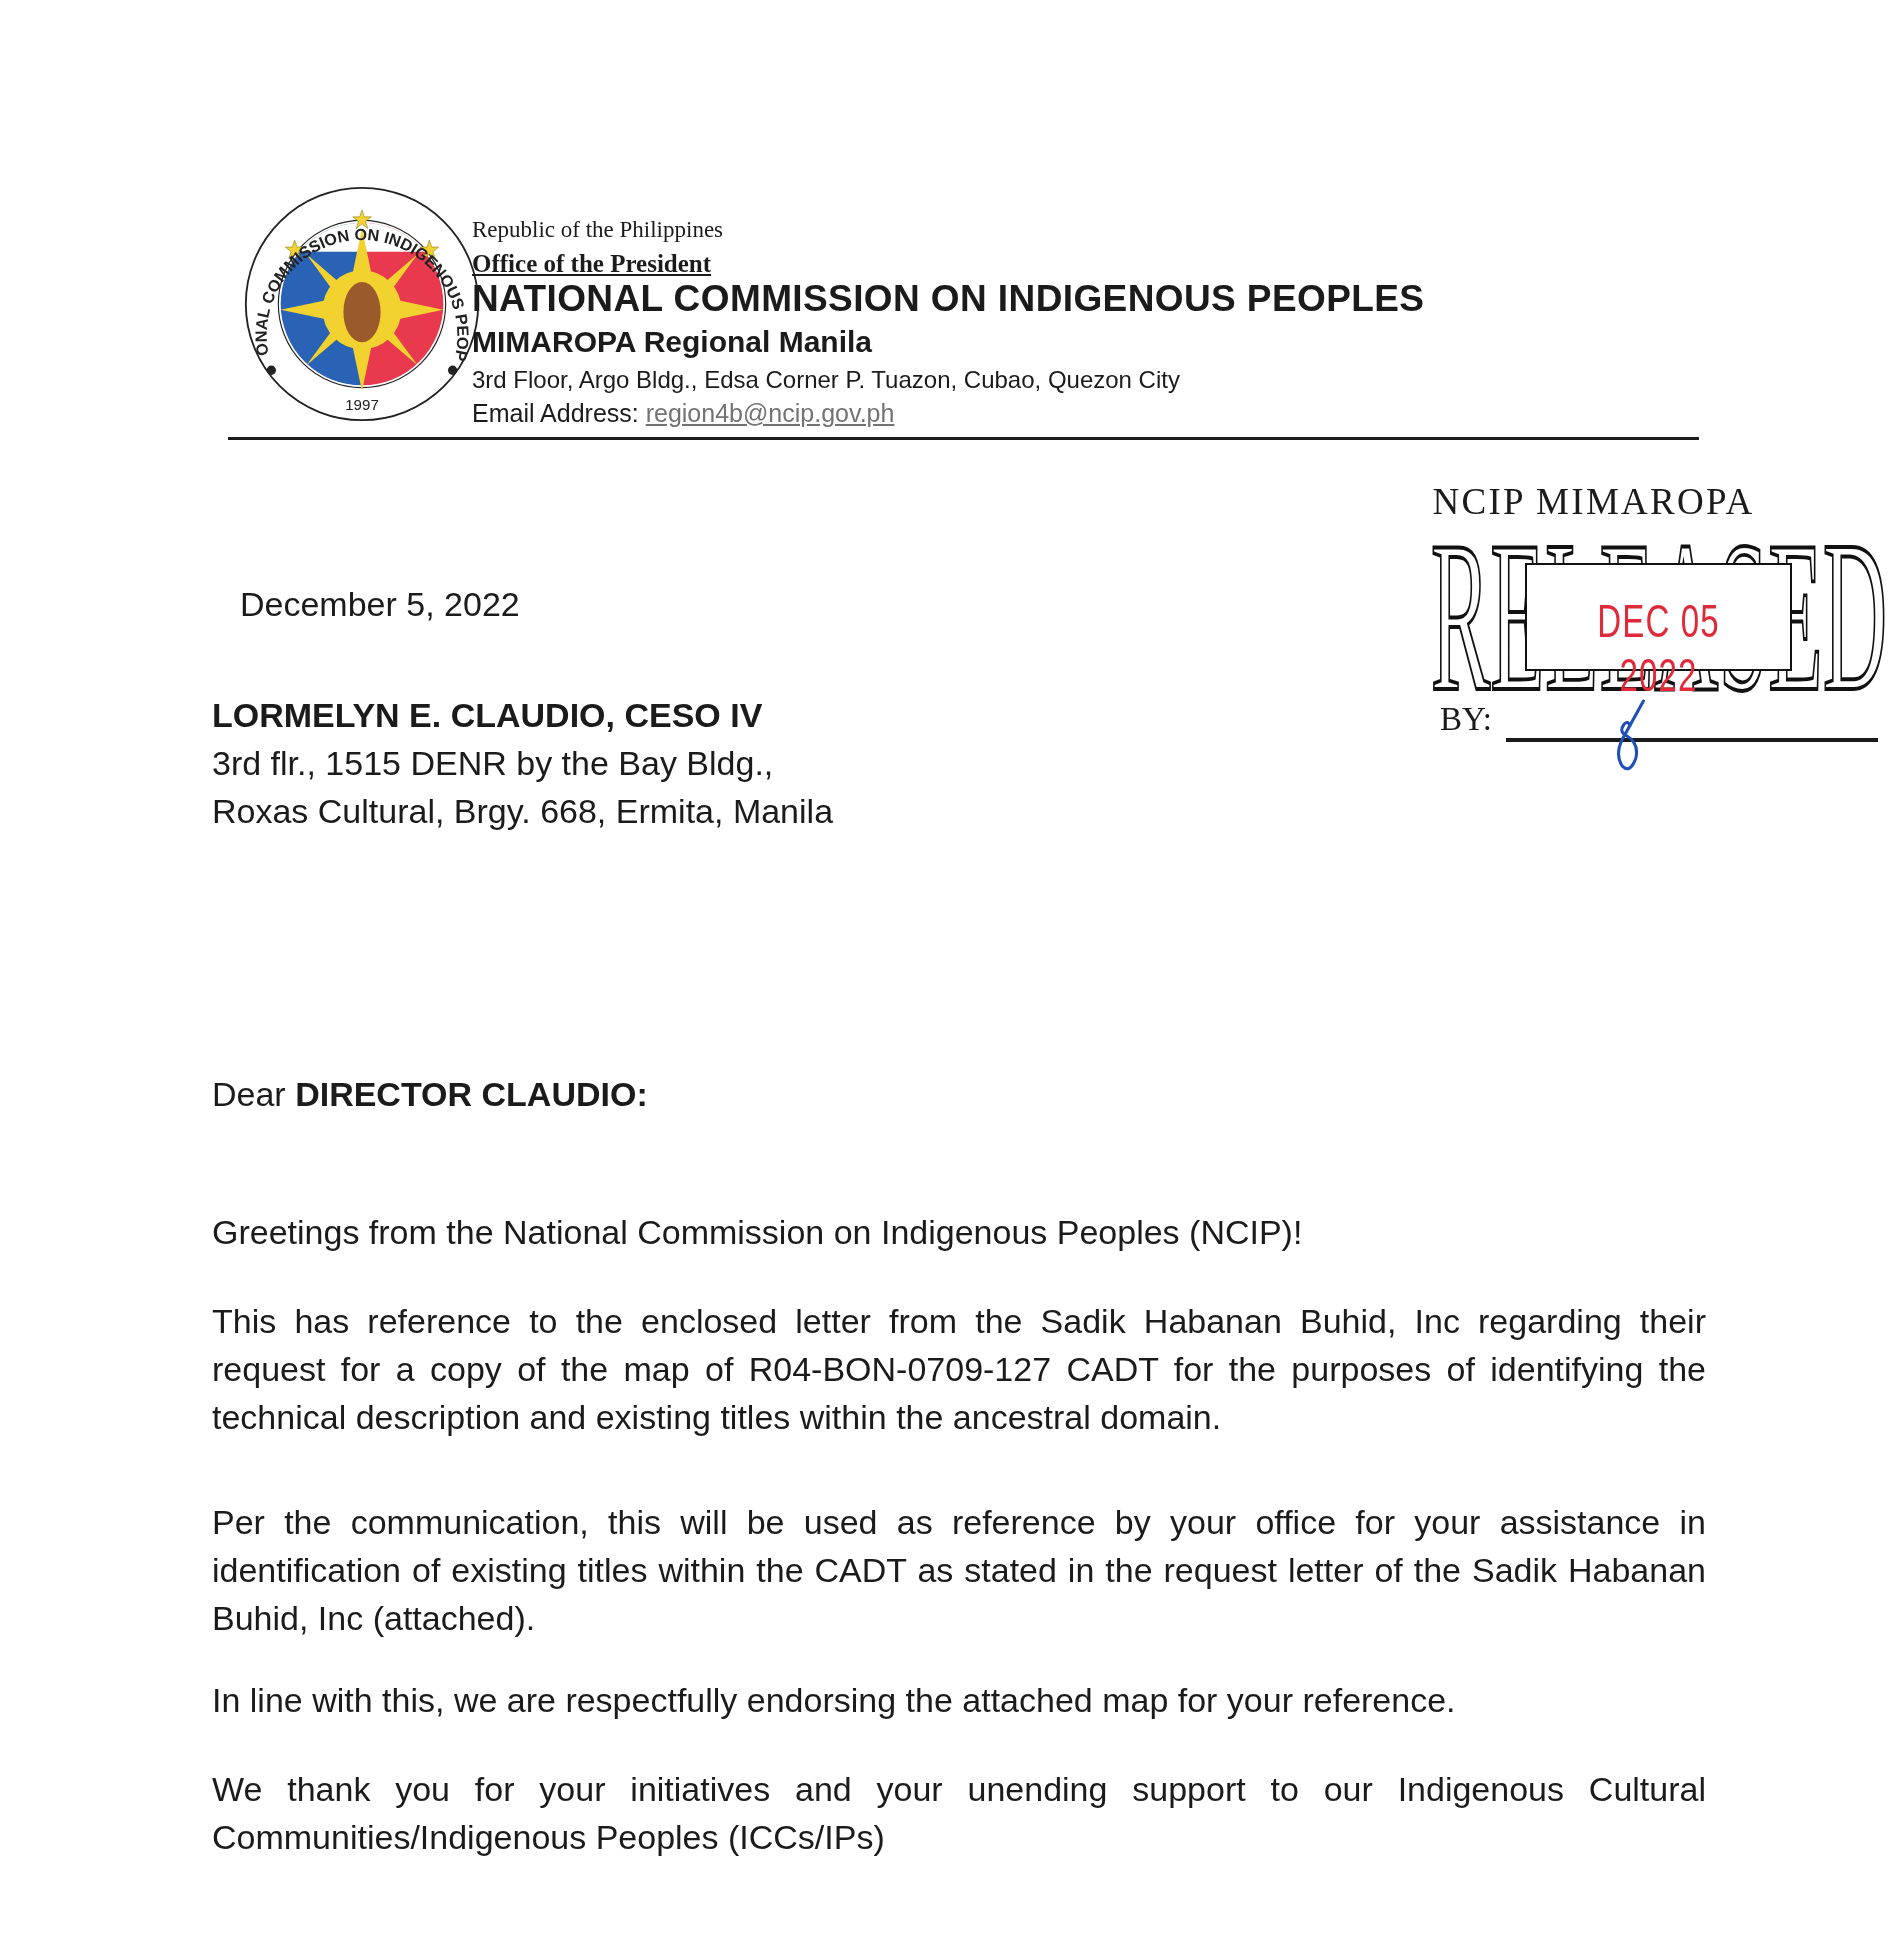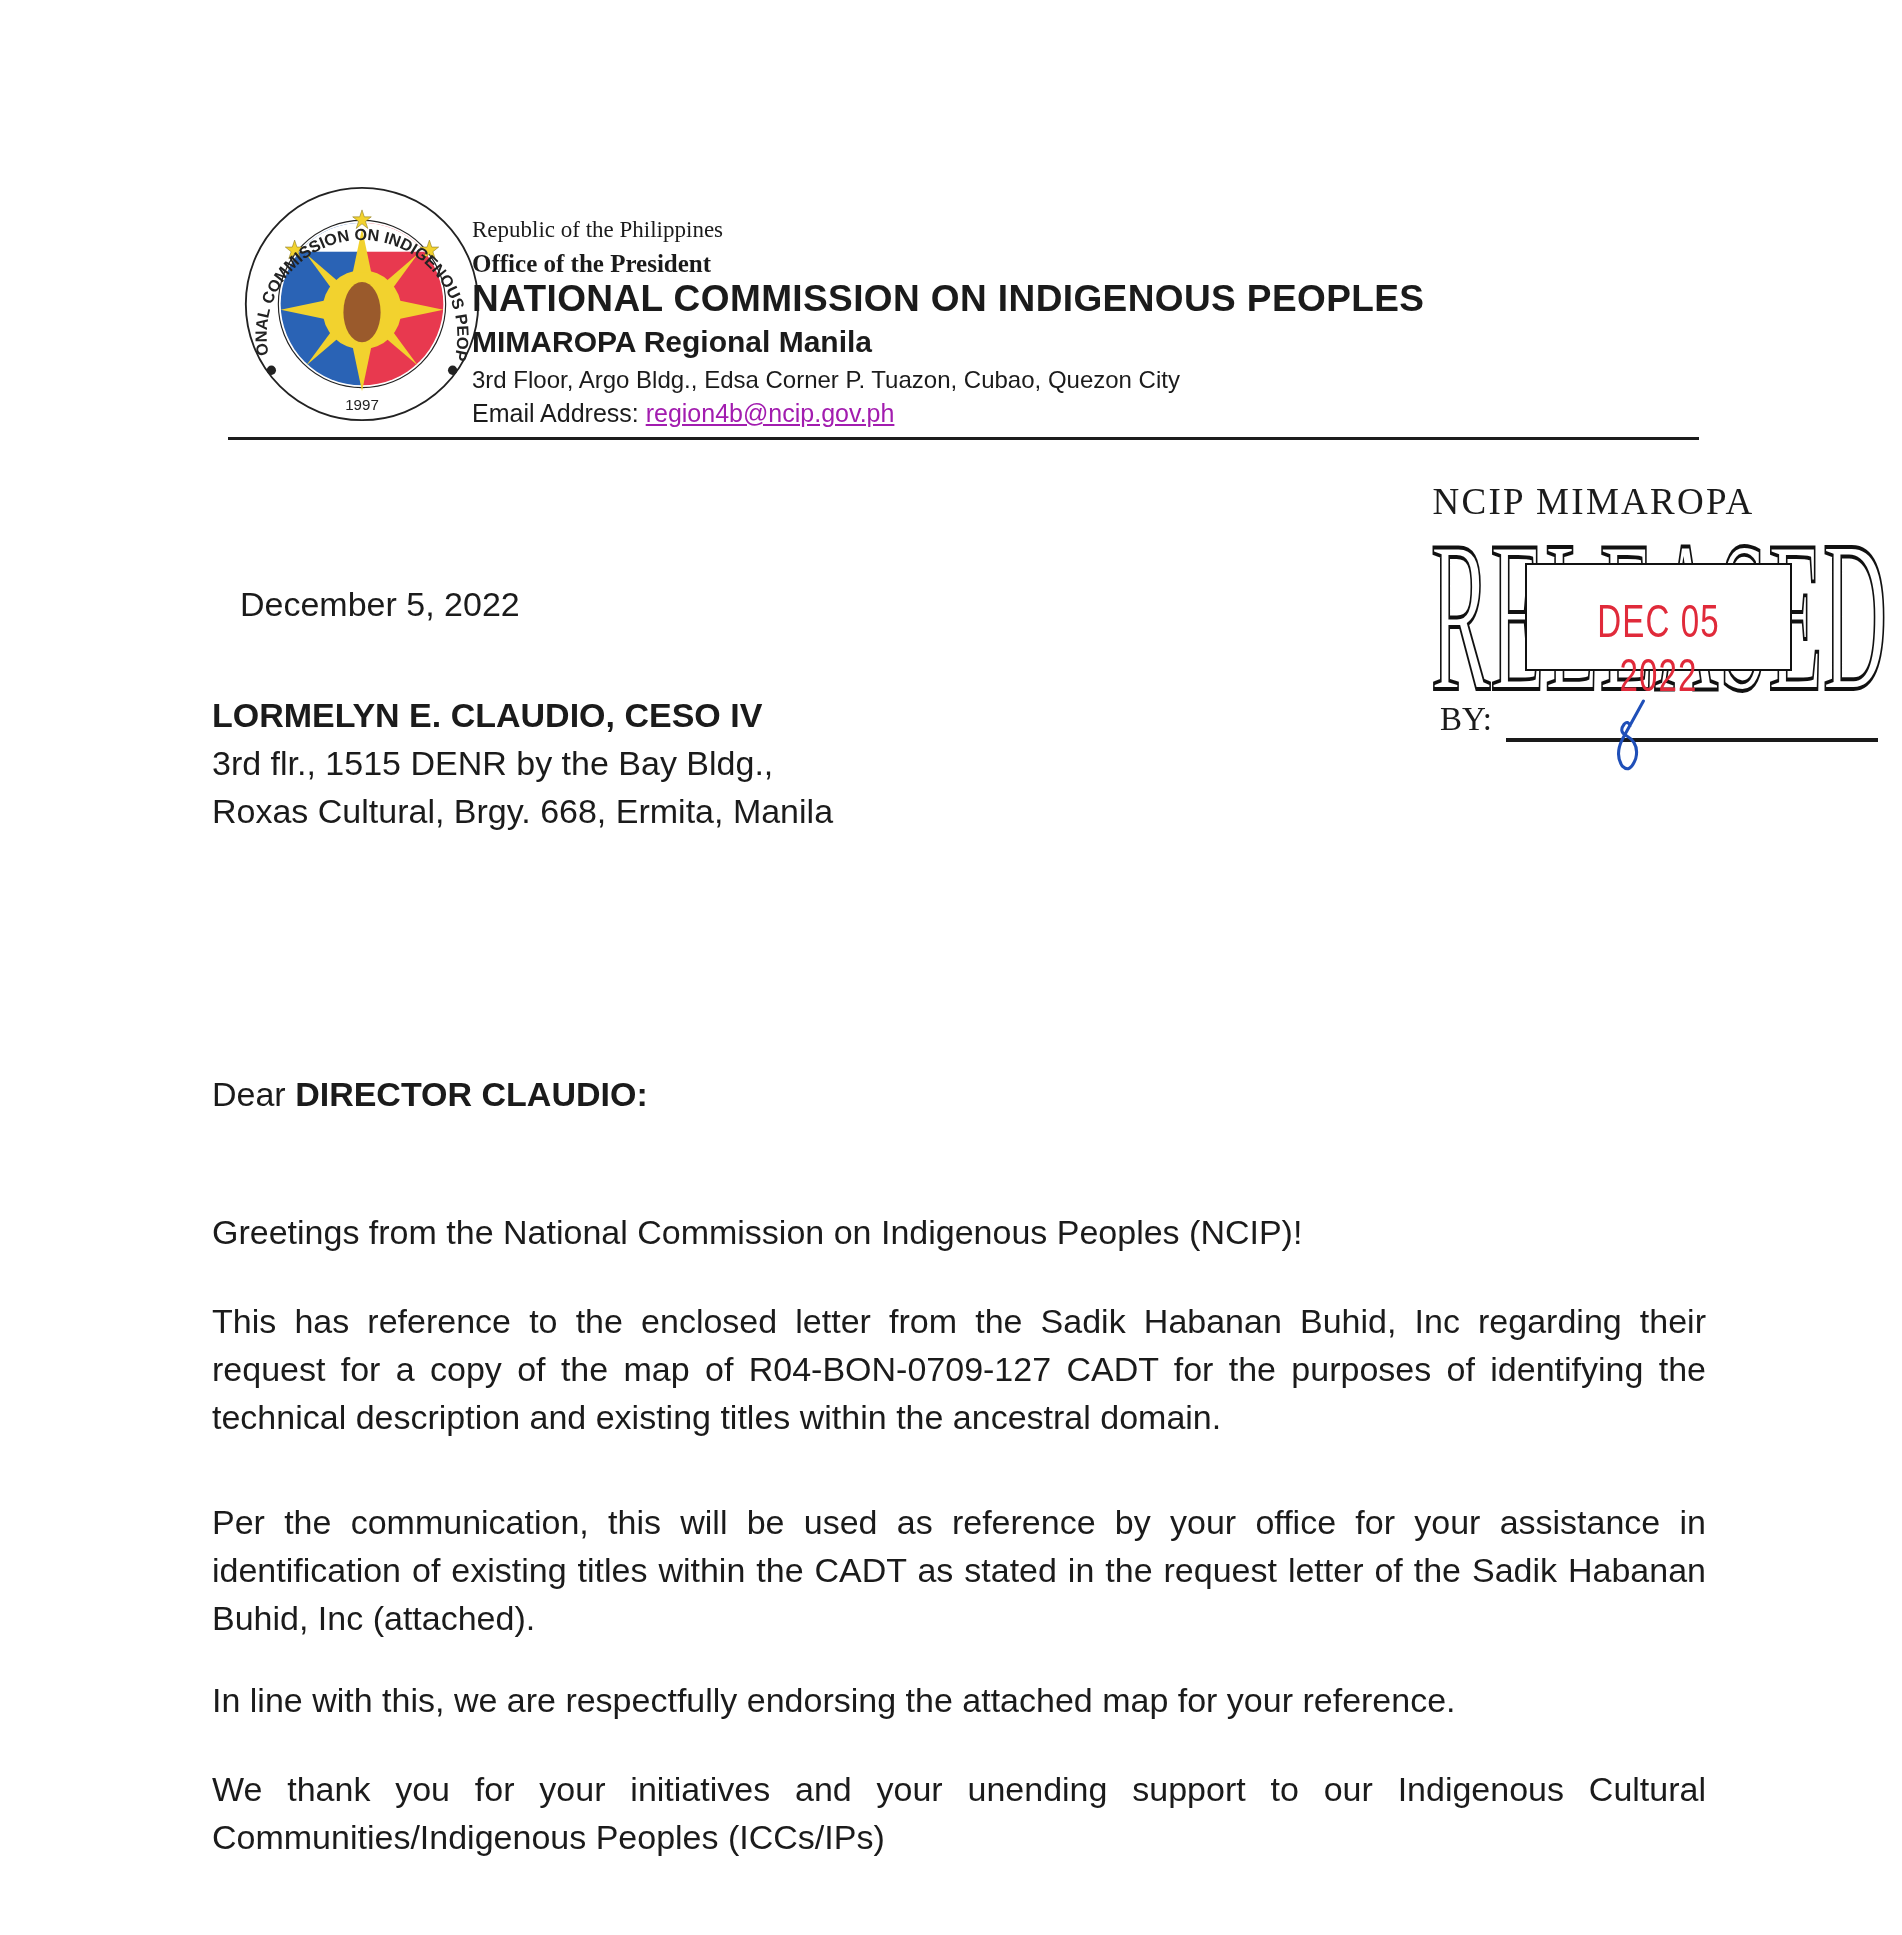--- a/index.html
+++ b/index.html
@@ -4,26 +4,26 @@
   <style>
     html, body { margin: 0; padding: 0; background: #ffffff; }
     body { width: 1903px; height: 2698px; position: relative; overflow: hidden;
            font-family: "Liberation Sans", sans-serif; color: #1b1b1b; }
     .abs { position: absolute; }
 
     
     .logo { left: 234px; top: 182px; width: 256px; height: 244px; }
     .lh-center { left: 472px; width: 1018px; text-align: left; }
     .lh-republic { top: 217px; font-family: "Liberation Serif", serif; font-size: 23px; }
-    .lh-office { top: 250px; font-family: "Liberation Serif", serif; font-size: 25px; font-weight: bold; }
+    .lh-office { top: 250px; font-family: "Liberation Serif", serif; font-size: 25px; font-weight: bold; text-decoration: underline; }
     .lh-ncip { top: 278px; font-size: 37px; font-weight: bold; letter-spacing: 0.4px; }
     .lh-region { top: 325px; font-size: 30px; font-weight: bold; }
     .lh-address { top: 366px; font-size: 24px; }
     .lh-email { top: 399px; font-size: 25px; }
-    .lh-email a { color: #a21caf; text-decoration: underline; margin-top: 20px; }
+    .lh-email a { color: #737373; text-decoration: underline; margin-top: 20px; }
     .lh-rule { left: 228px; top: 437px; width: 1471px; height: 3.1px; background: #1c1c1c; }
 
     
     .stamp-title { left: 1375px; top: 480px; width: 437px; text-align: center;
                    font-family: "Liberation Serif", serif; font-size: 37px; letter-spacing: 2.3px; }
     .stamp-released { left: 1425px; top: 523px; width: 468px; height: 182px; }
     .stamp-date-box { left: 1525px; top: 563px; width: 267px; height: 108px; background: #fff;
                       border: 2.3px solid #111; box-sizing: border-box; }
     .stamp-date { left: 1525px; top: 594px; width: 267px; text-align: center;
                   font-family: "Liberation Sans", sans-serif; font-size: 46px; color: #e02a3a;

